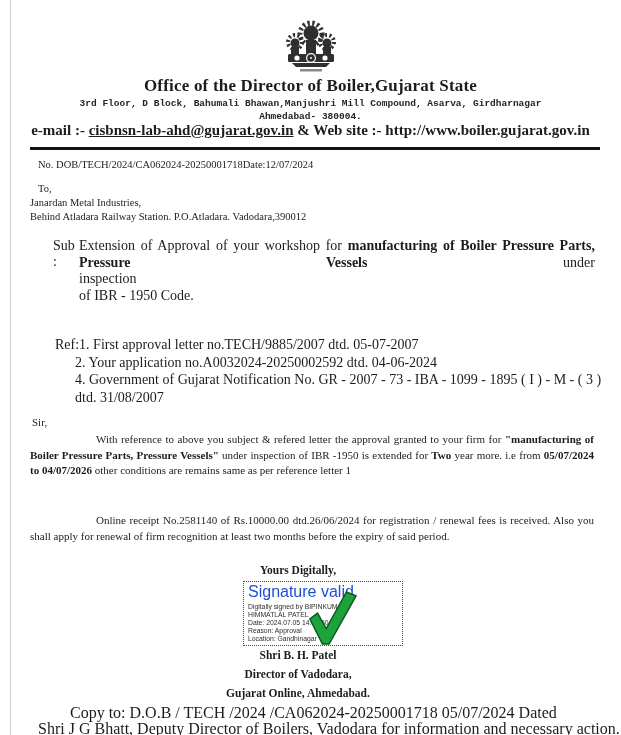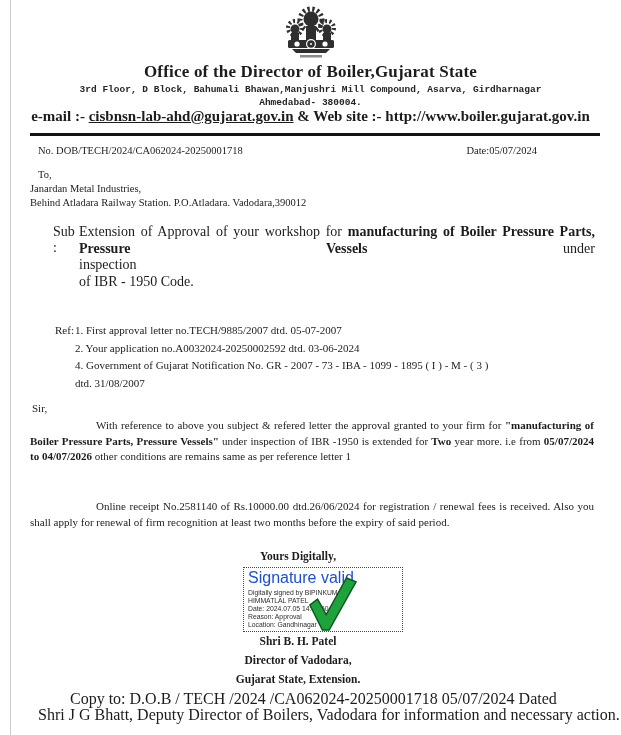--- a/index.html
+++ b/index.html
@@ -1,41 +1,41 @@
 <!DOCTYPE html>
 <html><head>
 <meta charset="utf-8">
 <title>Letter</title>
 <style>
   html,body { margin:0; padding:0; background:#ffffff; }
   body { width:621px; height:735px; font-family:"Liberation Serif", serif; color:#1c1c1c; }
   .page { position:relative; width:621px; height:735px; overflow:hidden; background:#ffffff; }
   .left-edge { position:absolute; left:10px; top:0; bottom:0; width:1px; background:#cccccc; }
 
-  .header { text-align:center; padding-top:4px; }
+  .header { text-align:center; padding-top:18px; }
   .emblem { height:54px; line-height:0; }
   .title { font-size:17px; font-weight:bold; margin-top:4px; letter-spacing:0.2px; }
   .addr { font-family:"Liberation Mono", monospace; font-size:9.5px; font-weight:bold; margin-top:2px; color:#242424; }
   .email-line { font-size:15px; font-weight:bold; margin-top:0; }
   .email-line .email { text-decoration:underline; }
 
   .rule { height:3px; background:#121212; margin:8px 21px 0 30px; }
 
-  .meta-row { display:flex; justify-content:space-between; margin:9px 84px 0 38px; font-size:10.5px; }
+  .meta-row { display:flex; margin:9px 84px 0 38px; font-size:10.5px; }
 
   .addressee { margin:12px 0 0 30px; font-size:10.5px; line-height:14px; }
   .addressee .to { padding-left:8px; }
 
   .subject { display:flex; margin:14px 26px 0 53px; font-size:14px; }
   .subject .label { flex:0 0 26px; }
   .subject .content { flex:1; line-height:16.5px; }
   .subject .l1 { text-align:justify; text-align-last:justify; }
   .bold { font-weight:bold; }
 
-  .refs { margin:32px 0 0 55px; font-size:11px; line-height:17.5px; }
+  .refs { margin:32px 0 0 55px; font-size:14px; line-height:17.5px; }
   .refs .first { display:flex; }
   .refs .label { flex:0 0 20px; }
   .refs .item { margin-left:20px; }
 
   .sir { margin:10px 0 0 32px; font-size:11px; }
   .para { margin:4px 27px 0 30px; font-size:11px; text-align:justify; text-indent:66px; line-height:15.5px; }
   .para2 { margin-top:33px; line-height:16px; }
 
   .closing { margin-top:20px; margin-left:148px; width:300px; text-align:center; font-size:11px; }
   .valediction { font-weight:bold; font-size:11.5px; }
@@ -85,21 +85,21 @@
     <div class="title">Office of the Director of Boiler,Gujarat State</div>
     <div class="addr">3rd Floor, D Block, Bahumali Bhawan,Manjushri Mill Compound, Asarva, Girdharnagar</div>
     <div class="addr">Ahmedabad- 380004.</div>
     <div class="email-line"><span>e-mail :- </span><span class="email">cisbnsn-lab-ahd@gujarat.gov.in</span><span> &amp; Web site :- http://www.boiler.gujarat.gov.in</span></div>
   </header>
 
   <div class="rule"></div>
 
   <div class="meta-row">
     <span>No. DOB/TECH/2024/CA062024-20250001718</span>
-    <span>Date:05/07/2024</span>
+    <span>Date:12/07/2024</span>
   </div>
 
   <div class="addressee">
     <div class="to">To,</div>
     <div>Janardan Metal Industries,</div>
     <div>Behind Atladara Railway Station. P.O.Atladara. Vadodara,390012</div>
   </div>
 
   <div class="subject">
     <div class="label">Sub :</div>
@@ -108,21 +108,21 @@
       <div>inspection</div>
       <div>of IBR - 1950 Code.</div>
     </div>
   </div>
 
   <div class="refs">
     <div class="first">
       <div class="label">Ref:</div>
       <div>1. First  approval letter no.TECH/9885/2007 dtd. 05-07-2007</div>
     </div>
-    <div class="item">2.  Your  application no.A0032024-20250002592 dtd. 03-06-2024</div>
+    <div class="item">2.  Your  application no.A0032024-20250002592 dtd. 04-06-2024</div>
     <div class="item">4. Government of Gujarat Notification No.  GR - 2007 - 73 - IBA - 1099 - 1895 ( I ) - M - ( 3 )</div>
     <div class="item">dtd. 31/08/2007</div>
   </div>
 
   <div class="sir">Sir,</div>
 
   <div class="para"><span>With reference to above you subject &amp; refered letter the approval granted to your firm for  </span><span class="bold">"manufacturing of Boiler Pressure Parts, Pressure Vessels"</span><span> under inspection of IBR -1950  is extended for  </span><span class="bold">Two</span><span> year more. i.e from </span><span class="bold">05/07/2024 to 04/07/2026</span><span>  other conditions are remains same as per reference letter 1</span></div>
 
   <div class="para para2">Online receipt No.2581140 of  Rs.10000.00 dtd.26/06/2024  for registration / renewal fees is received. Also you shall apply for renewal of firm recognition at least two months before the expiry of said period.</div>
 
@@ -136,20 +136,20 @@
         <div class="stamp-detail">Date: 2024.07.05 14:44:50 IST</div>
         <div class="stamp-detail">Reason: Approval</div>
         <div class="stamp-detail">Location: Gandhinagar</div>
         <svg class="check" viewBox="0 0 54 58" aria-hidden="true">
           <path d="M4 30 L17 56 L24 56 L52 6 L42 2 L21 40 L12 24 Z" fill="#1ea23b" stroke="#0a571d" stroke-width="1.5"></path>
         </svg>
       </div>
     </div>
     <div class="sig-name">Shri B. H. Patel</div>
     <div class="sig-line">Director of Vadodara,</div>
-    <div class="sig-line">Gujarat State, Extension.</div>
+    <div class="sig-line">Gujarat Online, Ahmedabad.</div>
   </div>
 
   <div class="footer">
     <div class="l1">Copy to: D.O.B / TECH /2024 /CA062024-20250001718 05/07/2024  Dated</div>
     <div class="l2">Shri J G Bhatt, Deputy Director of Boilers, Vadodara for information and necessary action.</div>
   </div>
 </div>
 
 </body></html>

